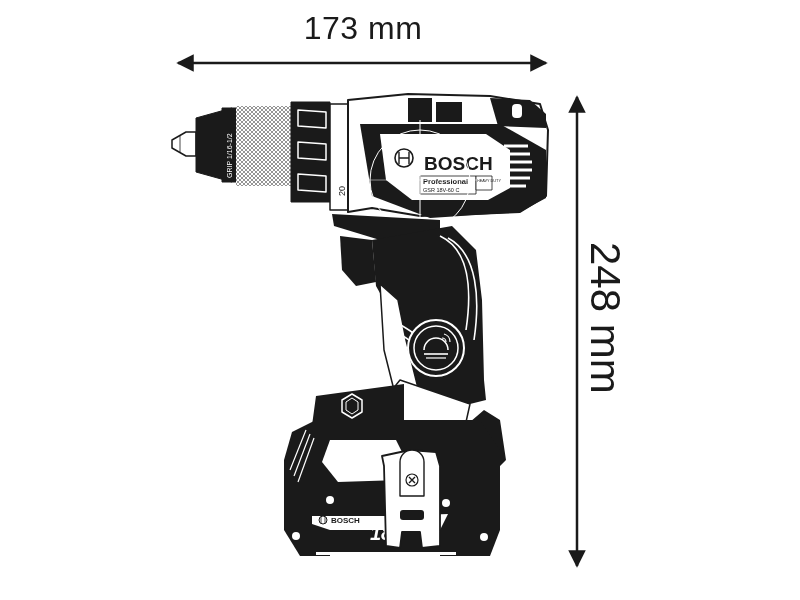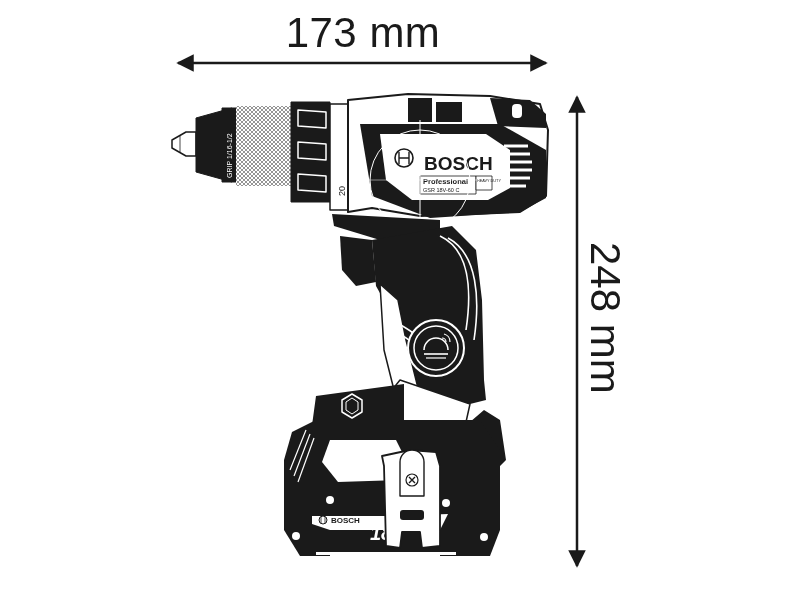--- a/index.html
+++ b/index.html
@@ -1,20 +1,20 @@
 <!DOCTYPE html>
 <html><head>
   <meta charset="utf-8">
   <style>
     html, body { margin: 0; padding: 0; background: #ffffff; }
     body { width: 800px; height: 600px; position: relative; overflow: hidden;
            font-family: "Liberation Sans", sans-serif; }
     .canvas { position: absolute; left: 0; top: 0; width: 800px; height: 600px; }
     .dim-label-h { position: absolute; left: 0; top: 12px; width: 726px; text-align: center;
-                   font-size: 42px; color: #1a1a1a; letter-spacing: 0.5px; line-height: 1; }
+                   font-size: 32px; color: #1a1a1a; letter-spacing: 0.5px; line-height: 1; }
     .dim-label-v { position: absolute; left: 604px; top: 330px; font-size: 42px; color: #1a1a1a;
                    transform-origin: 0 0; transform: translate(-22px, 0) rotate(90deg) translate(-88px, -44px);
                    white-space: nowrap; line-height: 1; }
     svg text { font-family: "Liberation Sans", sans-serif; }
   </style>
 </head>
 <body>
 
 <div class="canvas">
   <svg width="800" height="600" viewBox="0 0 800 600" xmlns="http://www.w3.org/2000/svg">

